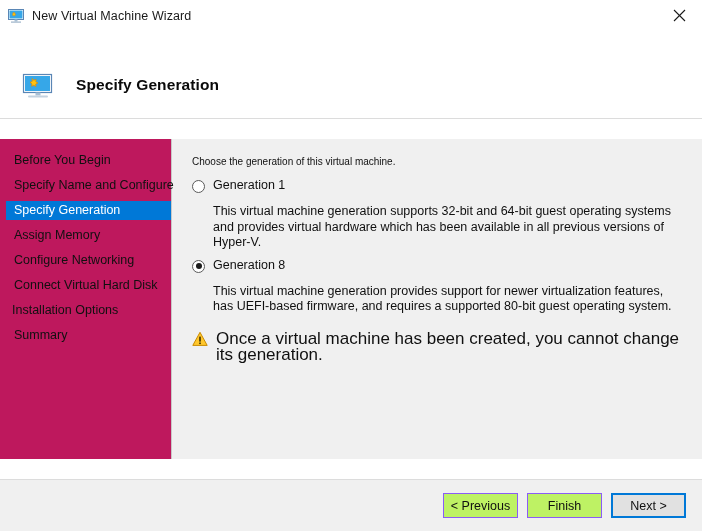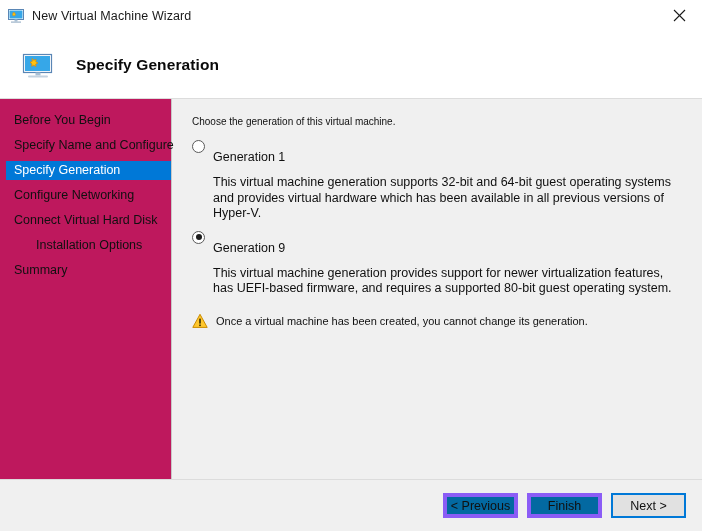--- a/index.html
+++ b/index.html
@@ -17,20 +17,21 @@
     -webkit-font-smoothing: antialiased;
   }
 
   #window {
     position: relative;
     width: 702px;
     height: 531px;
     background: #ffffff;
     display: flex;
     flex-direction: column;
+    gap: 20px;
   }
 
   
   #titlebar {
     position: relative;
     height: 31px;
     flex: 0 0 31px;
     background: #ffffff;
     display: flex;
     align-items: center;
@@ -109,21 +110,21 @@
     height: 19px;
     line-height: 19px;
     margin: 0 0 6px 0;
     padding-left: 14px;
     font-size: 12.5px;
     color: #101010;
     white-space: nowrap;
     cursor: default;
     box-sizing: border-box;
   }
-  .nav-item.indent { padding-left: 36px; }
+  .nav-item.indent { padding-left: 12px; }
   .nav-item.selected {
     background: #0078d7;
     color: #ffffff;
     margin-left: 6px;
     padding-left: 8px;
     margin-right: 0;
   }
 
   
   #content {
@@ -166,21 +167,20 @@
     margin-left: -3px;
     margin-top: -3px;
     border-radius: 50%;
     background: #1c1c1c;
   }
   .option-label {
     font-size: 12.5px;
     color: #101010;
     line-height: 13px;
     cursor: default;
-    margin-top: 12px;
   }
   .option-desc {
     font-size: 12.5px;
     color: #101010;
     line-height: 15.5px;
     margin: 11px 0 0 21px;
     max-width: 480px;
   }
 
   .warn-row {
@@ -189,21 +189,21 @@
     margin-top: 16px;
   }
   .warn-icon {
     width: 16px;
     height: 16px;
     flex: 0 0 16px;
     margin-right: 8px;
     margin-top: 0px;
   }
   .warn-text {
-    font-size: 11px;
+    font-size: 17px;
     color: #101010;
     line-height: 16px;
   }
 
   
   #footer {
     position: relative;
     height: 52px;
     flex: 0 0 52px;
     background: #f0f0f0;
@@ -211,22 +211,22 @@
     display: flex;
     align-items: center;
     justify-content: flex-end;
     padding-right: 16px;
     box-sizing: border-box;
   }
   .btn {
     width: 75px;
     height: 25px;
     margin-left: 9px;
-    background: #0369a1;
-    border: 4px solid #8b5cf6;
+    background: #bef264;
+    border: 1px solid #8b5cf6;
     font-family: "Liberation Sans", sans-serif;
     font-size: 12.5px;
     color: #101010;
     display: flex;
     align-items: center;
     justify-content: center;
     cursor: default;
     box-sizing: border-box;
   }
   .btn.primary {
@@ -270,37 +270,38 @@
     </div>
     <div id="header-title">Specify Generation</div>
   </div>
 
   <div id="body">
 
     <div id="sidebar">
         <div class="nav-item">Before You Begin</div>
         <div class="nav-item">Specify Name and Configure</div>
         <div class="nav-item selected">Specify Generation</div>
+        <div class="nav-item">Assign Memory</div>
         <div class="nav-item">Configure Networking</div>
         <div class="nav-item">Connect Virtual Hard Disk</div>
         <div class="nav-item indent">Installation Options</div>
         <div class="nav-item">Summary</div>
       </div>
 
     <div id="content">
       <div id="intro">Choose the generation of this virtual machine.</div>
       <div id="options-container">
           <div class="option-row">
             <span class="radio"></span>
             <span class="option-label">Generation 1</span>
           </div>
           <div class="option-desc">This virtual machine generation supports 32-bit and 64-bit guest operating systems and provides virtual hardware which has been available in all previous versions of Hyper-V.</div>
           <div class="option-row">
             <span class="radio checked"></span>
-            <span class="option-label">Generation 9</span>
+            <span class="option-label">Generation 8</span>
           </div>
           <div class="option-desc">This virtual machine generation provides support for newer virtualization features, has UEFI-based firmware, and requires a supported 80-bit guest operating system.</div>
         </div>
 
       <div class="warn-row">
         <div class="warn-icon">
           <svg width="16" height="16" viewBox="0 0 16 16" xmlns="http://www.w3.org/2000/svg">
             <path d="M8 1.3 L15.2 14.4 L0.8 14.4 Z" fill="#ffc72c" stroke="#c98a00" stroke-width="1"></path>
             <rect x="7.2" y="5.6" width="1.6" height="5" fill="#3a2d00"></rect>
             <rect x="7.2" y="11.5" width="1.6" height="1.6" fill="#3a2d00"></rect>

